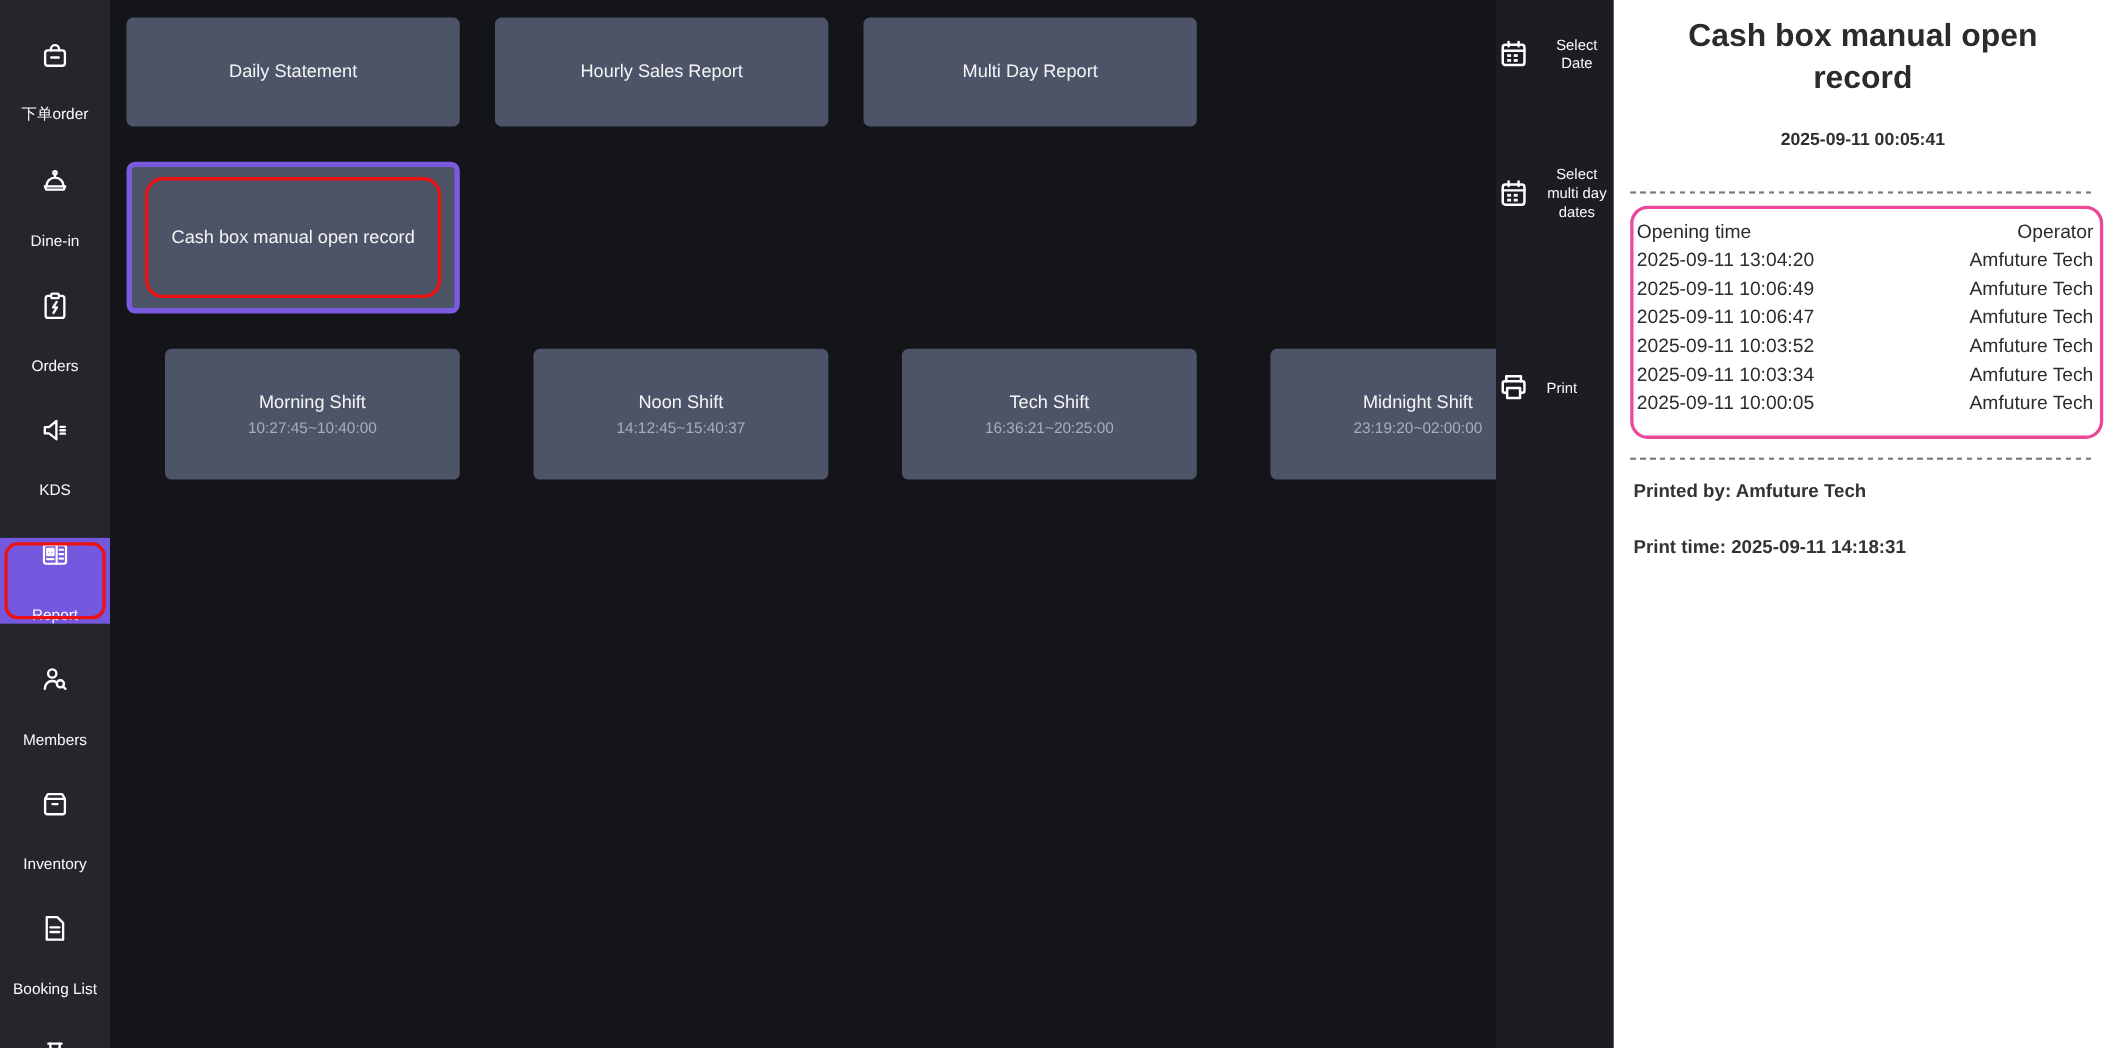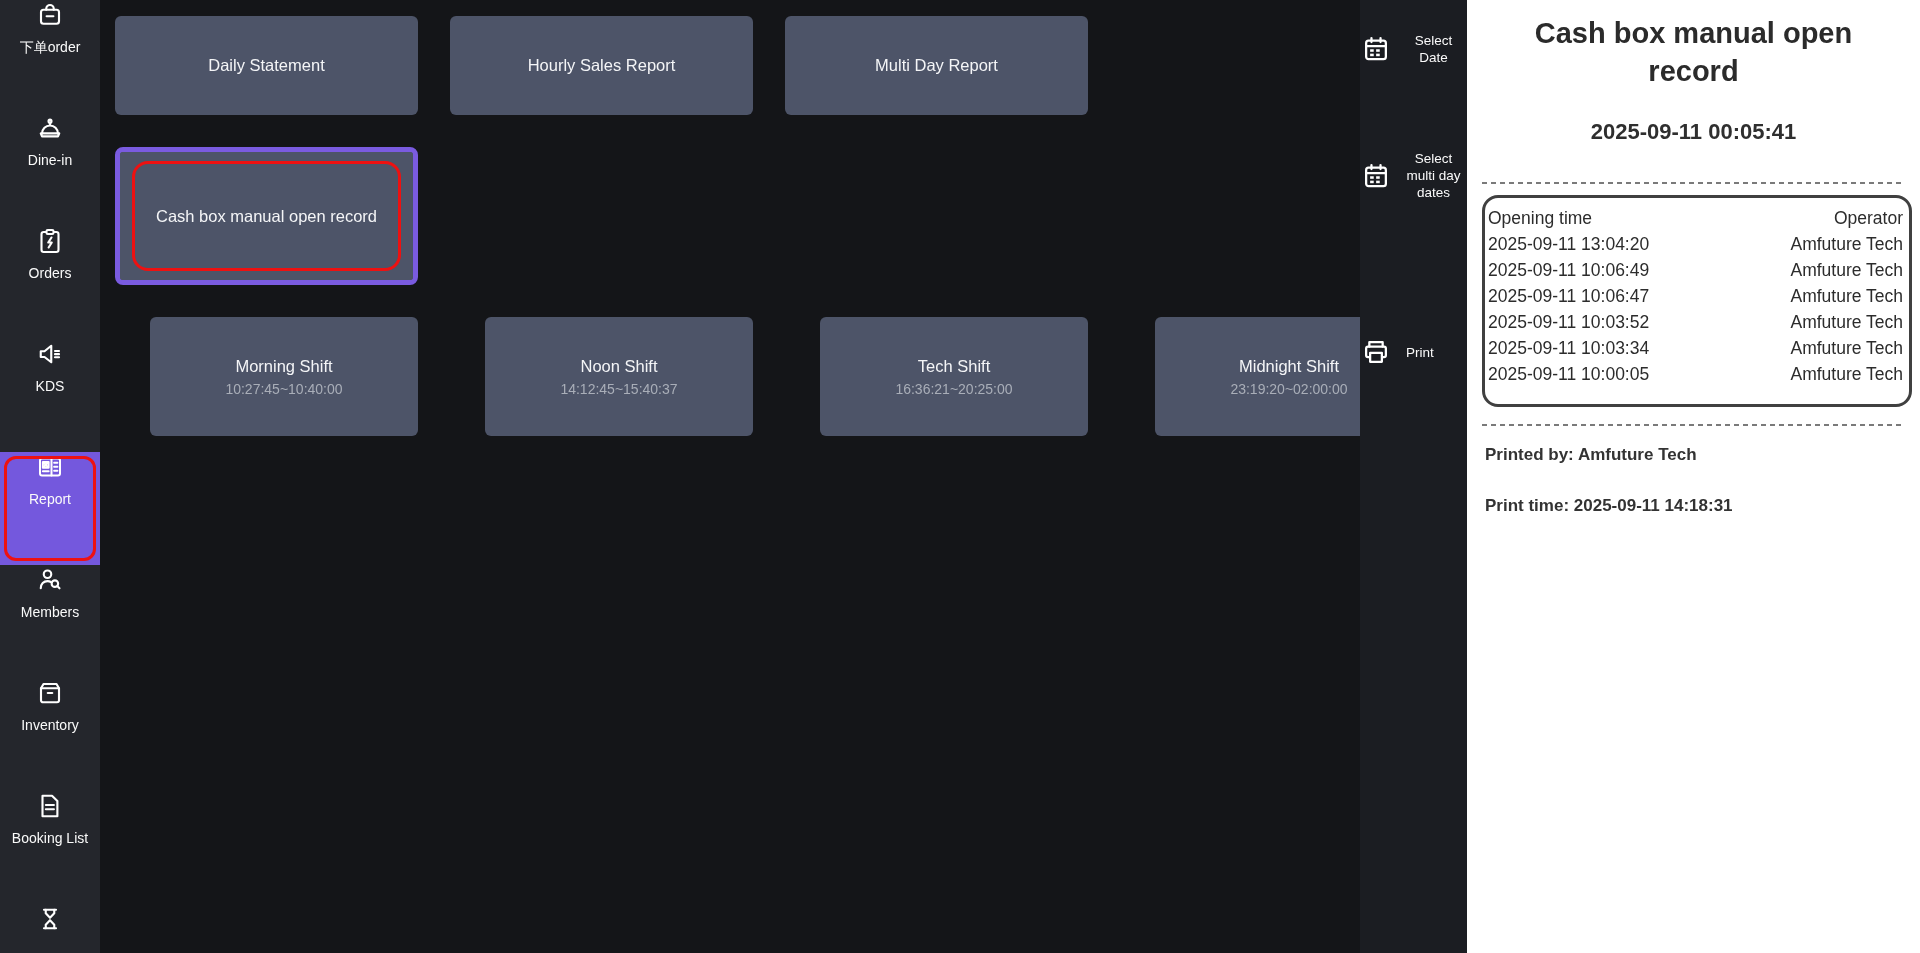--- a/index.html
+++ b/index.html
@@ -3,21 +3,21 @@
 <meta charset="utf-8">
 <style>
   * { margin:0; padding:0; box-sizing:border-box; }
   html,body { width:1920px; height:953px; overflow:hidden; background:#141518;
               font-family:"Liberation Sans", sans-serif; }
   .app { position:relative; width:1920px; height:953px; display:flex; }
 
   
   .sidebar { width:100px; height:1020px; background:#24262c; display:flex; flex-direction:column; flex:0 0 100px; }
   .nav-item { position:relative; height:113px; display:flex; flex-direction:column;
-              align-items:center; justify-content:flex-start; gap:9px; color:#fff; cursor:pointer; }
+              align-items:center; justify-content:space-between; gap:9px; color:#fff; cursor:pointer;margin-top:36px; }
   .nav-item .nav-label { font-size:14px; color:#fafafa; white-space:nowrap; }
   .nav-item.active { background:#7458dd; }
   .red-ring { position:absolute; inset:4px; border:3px solid #ee1111; border-radius:12px; pointer-events:none; }
   .ic { display:block; }
 
   
   .main { flex:1 1 auto; background:#141518; position:relative; }
   .grid { position:absolute; left:15px; top:16px;
           display:grid; grid-template-columns:repeat(4,303px); grid-template-rows:99px 138px 119px;
           column-gap:7px; row-gap:9px;gap:32px; }
@@ -35,28 +35,28 @@
   
   .toolcol { width:107px; flex:0 0 107px; background:#1b1d22; position:relative; color:#fff; }
   .tool-item { position:absolute; left:0; width:107px; display:flex; flex-direction:row;
                align-items:center; gap:8px; cursor:pointer; text-align:center; }
   .tool-item .tool-label { font-size:13.5px; line-height:17px; color:#fafafa; padding:0 6px; }
 
   
   .receipt { width:453px; flex:0 0 453px; background:#ffffff; position:relative; color:#2d2d2d; }
   .r-title { margin-top:14px; padding:0 36px; text-align:center; font-size:29px; font-weight:bold;
              line-height:38px; color:#2b2b2b; }
-  .r-date { text-align:center; font-size:22px; font-weight:bold; color:#2f2f2f; }
+  .r-date { text-align:center; font-size:16px; font-weight:bold; color:#2f2f2f; }
   .r-date.from { margin-top:29px; }
   .r-date.to   { margin-top:31px; }
   .dash { height:2px; margin-left:15px; width:420px;
           background:repeating-linear-gradient(90deg,#7a7a7a 0 5px,transparent 5px 9px); }
   .dash.d1 { margin-top:37px; }
   .dash.d2 { margin-top:17px; }
-  .tablewrap { position:relative; margin:11px 8px 0 15px; border:3px solid #404040; border-radius:16px;
+  .tablewrap { position:relative; margin:11px 8px 0 15px; border:3px solid #ec4899; border-radius:16px;
                padding:7px 6px 17px 3px; }
   .trow { display:flex; justify-content:space-between; font-size:17.5px; line-height:26px; color:#2c2c2c; }
   .printed-by  { margin:19px 0 0 18px; font-size:17px; font-weight:bold; color:#333; }
   .print-time  { margin:31px 0 0 18px; font-size:17px; font-weight:bold; color:#333; }
 </style>
 </head>
 <body>
 
 <div class="app">
 

